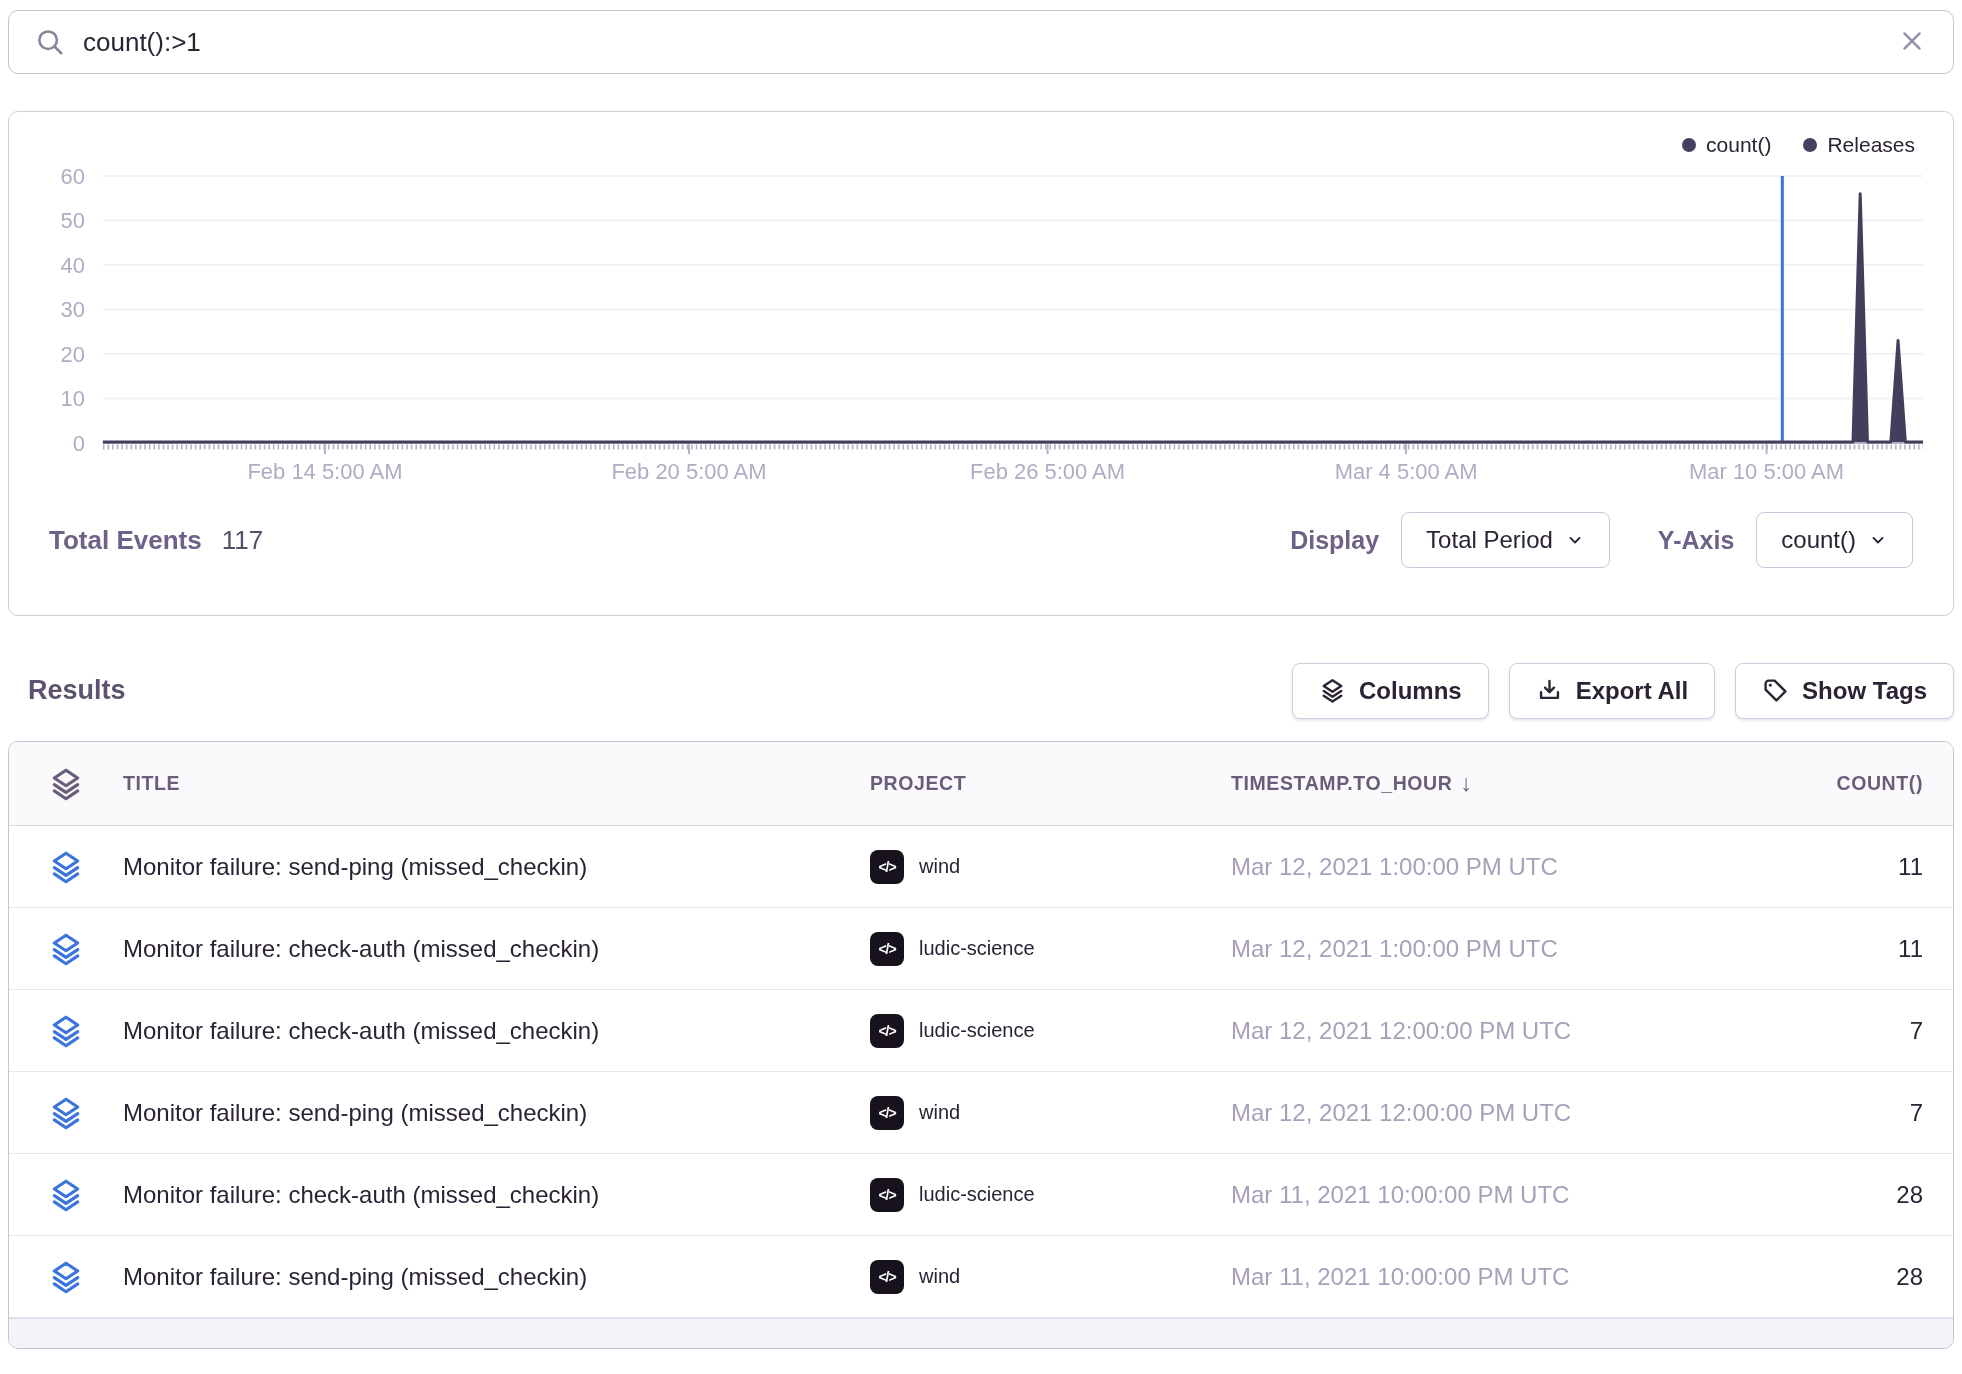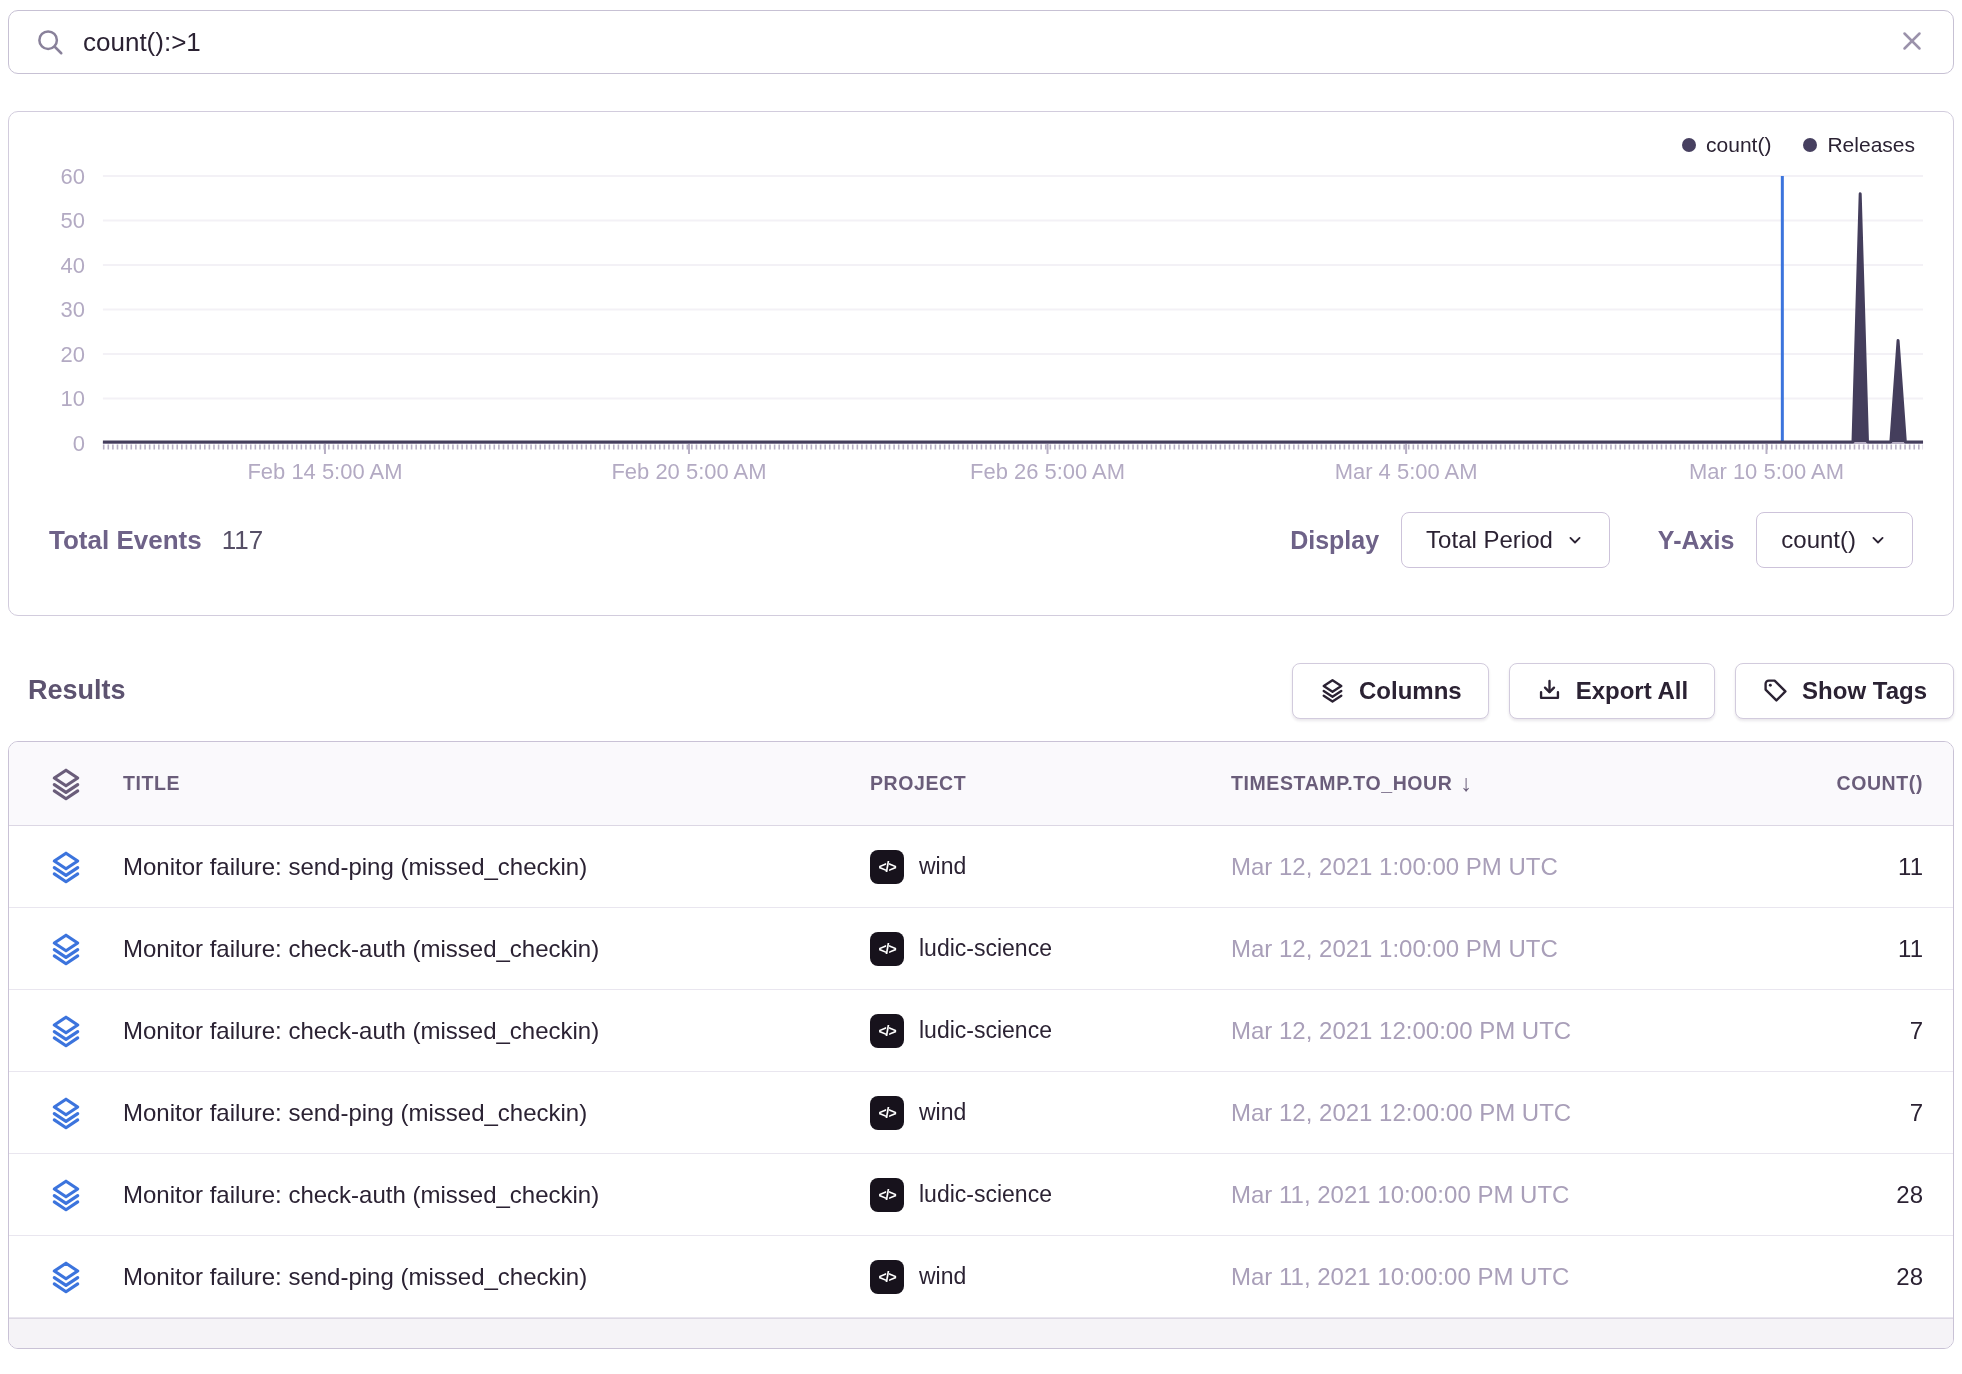--- a/index.html
+++ b/index.html
@@ -79,21 +79,21 @@
   .stack-icon { width: 36px; height: 38px; }
   .stack-icon.purple { color: #6a5d7a; }
   .stack-icon.blue { color: #3c74dd; }
   .title-cell { font-size: 24px; color: #2b2233; cursor: pointer; }
   .project-cell { display: flex; align-items: center; gap: 15px; }
   .code-badge {
     width: 34px; height: 34px; background: #17121c; border-radius: 8px;
     color: #fff; font-size: 14px; font-weight: bold;
     display: flex; align-items: center; justify-content: center; letter-spacing: -1px;
   }
-  .project-name { font-size: 23px; color: #2b2233; }
+  .project-name { font-size: 20px; color: #2b2233; }
   .ts-cell { font-size: 24px; color: #a99fb9; }
   .count-cell { font-size: 24px; color: #2b2233; }
   .table-footer { height: 30px; background: #f5f3f7; border-top: 1px solid #ddd8e4; }
 </style>
 </head>
 <body>
 
 <div class="page">
 
   <div class="search-bar">

